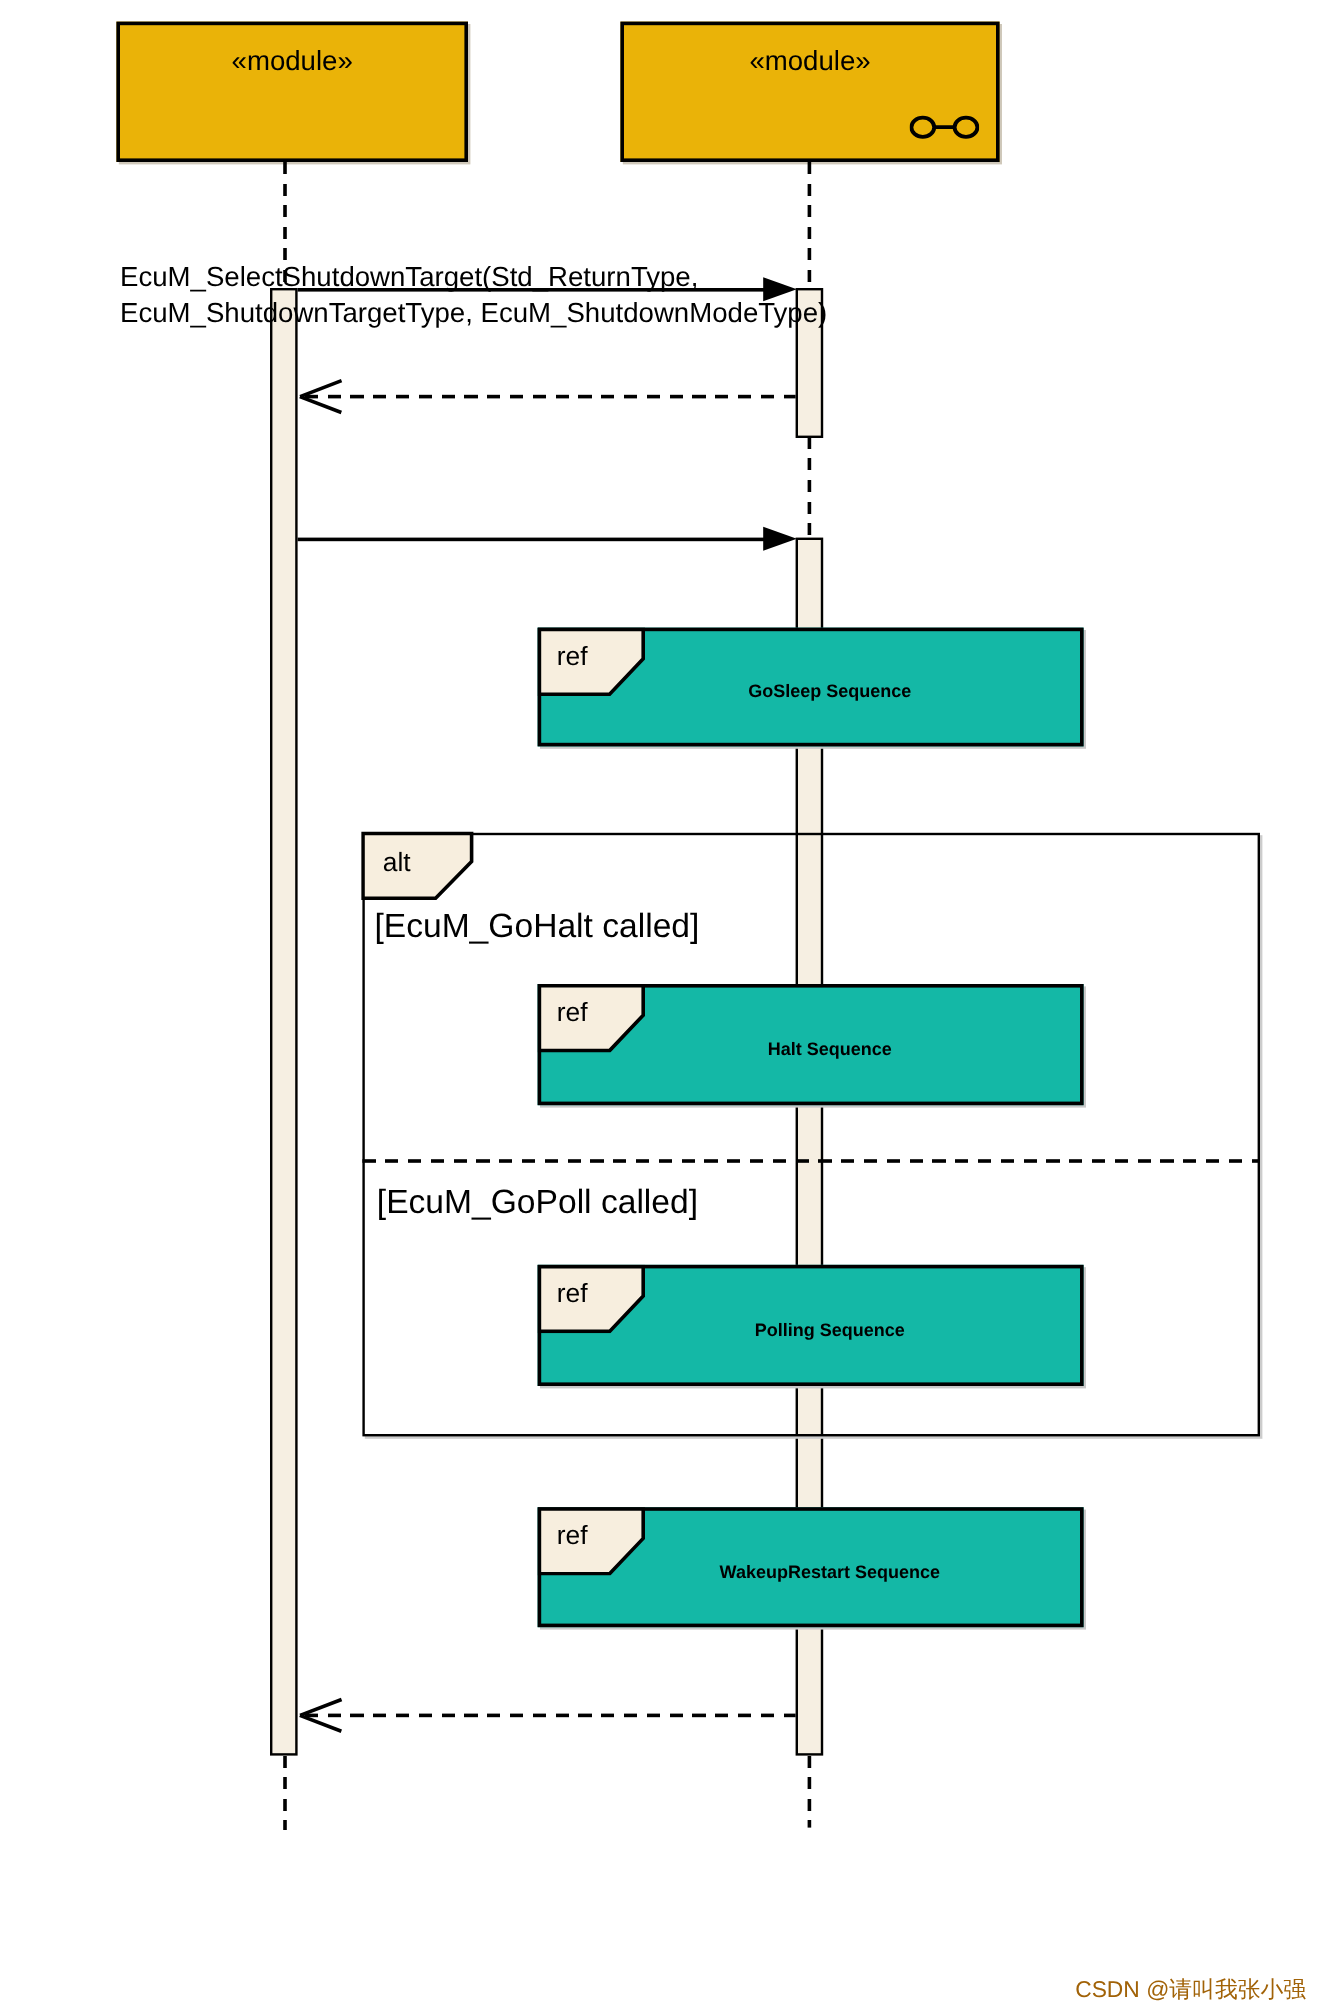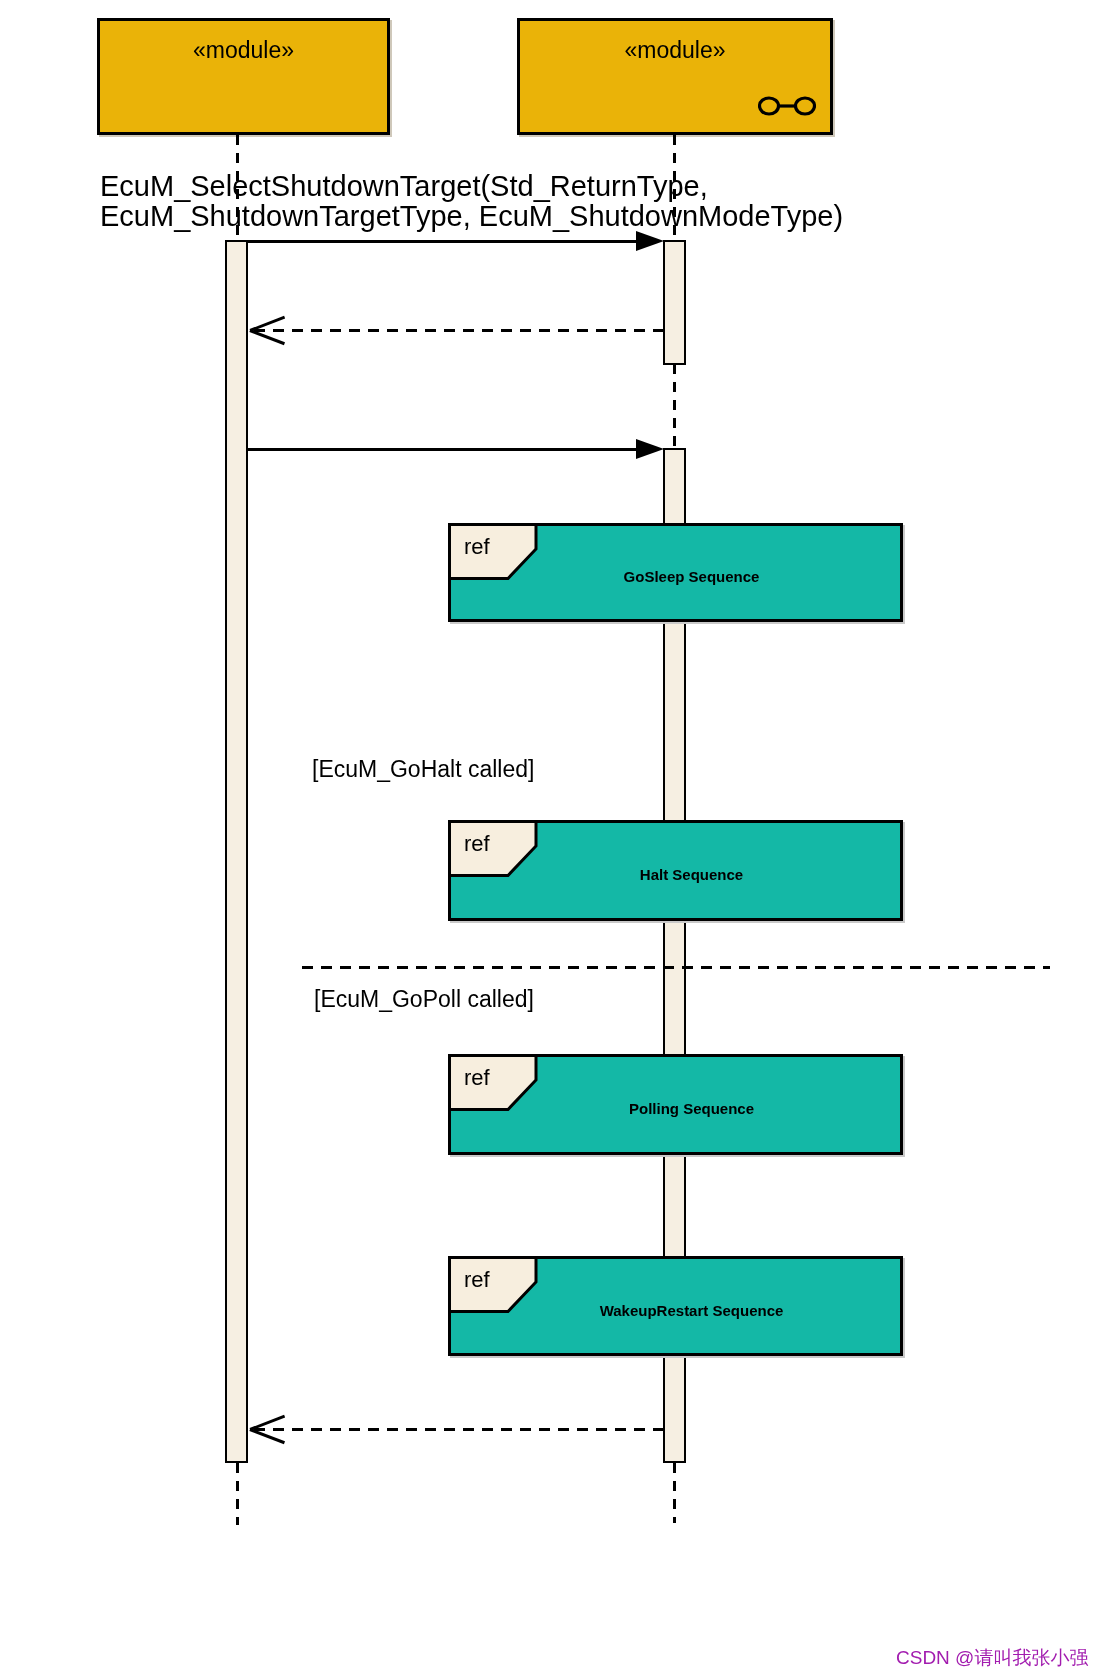--- a/index.html
+++ b/index.html
@@ -18,36 +18,36 @@
          background:repeating-linear-gradient(to bottom,#000 0 10px,transparent 10px 18px);}
   
   .bar{position:absolute;box-sizing:border-box;width:23px;background:#F6EFE2;border:2.5px solid #000;}
   
   .hsolid{position:absolute;height:2.5px;background:#000;}
   .hdash{position:absolute;height:2.5px;
          background:repeating-linear-gradient(to right,#000 0 11px,transparent 11px 19px);}
   .ah{position:absolute;width:0;height:0;border-top:10px solid transparent;
       border-bottom:10px solid transparent;border-left:28px solid #000;}
   .oh{position:absolute;width:37px;height:2.5px;background:#000;transform-origin:0 50%;}
-  .msg{position:absolute;font-size:29px;white-space:nowrap;line-height:30px;}
+  .msg{position:absolute;font-size:23px;white-space:nowrap;line-height:30px;margin-top:44px;}
   
   .refbox{position:absolute;box-sizing:border-box;width:455px;height:100px;background:#14b8a6;
           border:3px solid #000;box-shadow:2px 2px 0 #c9c9c9;z-index:5;}
   .tagshape{position:absolute;left:-3px;top:-3px;z-index:1;}
   .tagshape path{fill:#F7EEDE;stroke:#000;stroke-width:3;}
   .tagword{position:absolute;left:13px;top:8px;font-size:22px;z-index:2;}
   .reflabel{position:absolute;left:16px;top:0;width:100%;height:100%;display:flex;
             align-items:center;justify-content:center;padding-top:8px;box-sizing:border-box;
             font-size:15px;z-index:2;font-weight:bold;}
   
   .altframe{position:absolute;box-sizing:border-box;border:2.5px solid #000;background:transparent;
             box-shadow:2px 2px 0 #cccccc;z-index:4;}
-  .guard{position:absolute;font-size:23px;white-space:nowrap;z-index:6;}
+  .guard{position:absolute;font-size:28px;white-space:nowrap;z-index:6;}
   .caption{position:absolute;font-size:24px;font-weight:bold;white-space:nowrap;}
-  .watermark{position:absolute;font-size:19px;color:#a21caf;text-shadow:1px 1px 0 #ffffff;
+  .watermark{position:absolute;font-size:19px;color:#a16207;text-shadow:1px 1px 0 #ffffff;
              white-space:nowrap;}
   .z1{z-index:1}.z2{z-index:2}.z3{z-index:3}.z6{z-index:6}
 </style>
 </head>
 <body>
 
 <div id="canvas">
 
   <div class="vdash z1" style="left:236px;top:135px;height:107px"></div>
   <div class="vdash z1" style="left:236px;top:1463px;height:62px"></div>
@@ -88,20 +88,26 @@
   <div class="ah z3" style="left:636px;top:439px"></div>
 
   <div class="refbox" style="left:448px;top:523px;height:99px">
     <svg class="tagshape" width="90" height="57" viewBox="0 0 90 57" aria-hidden="true">
       <path d="M1.5 1.5 H88 V26 L60 55.5 H1.5 Z"></path>
     </svg>
     <div class="tagword">ref</div>
     <div class="reflabel">GoSleep Sequence</div>
   </div>
 
+  <div class="altframe" style="left:302px;top:694px;width:748px;height:503px">
+    <svg class="tagshape" width="94" height="57" viewBox="0 0 94 57" aria-hidden="true">
+      <path d="M1.5 1.5 H92 V25 L62 55.5 H1.5 Z"></path>
+    </svg>
+    <div class="tagword" style="left:15px;top:10px">alt</div>
+  </div>
   <div class="guard" style="left:312px;top:756px">[EcuM_GoHalt called]</div>
 
   <div class="refbox" style="left:448px;top:820px;height:101px">
     <svg class="tagshape" width="90" height="57" viewBox="0 0 90 57" aria-hidden="true">
       <path d="M1.5 1.5 H88 V26 L60 55.5 H1.5 Z"></path>
     </svg>
     <div class="tagword">ref</div>
     <div class="reflabel">Halt Sequence</div>
   </div>
 

